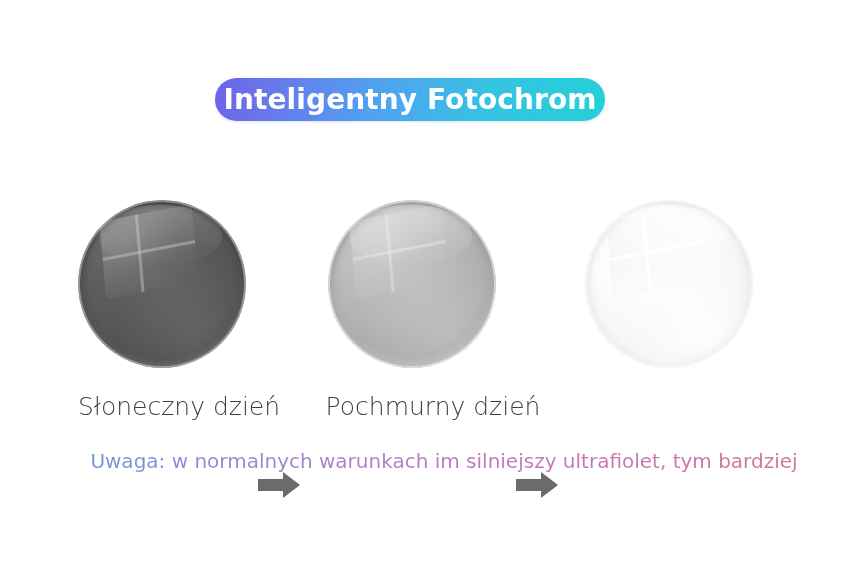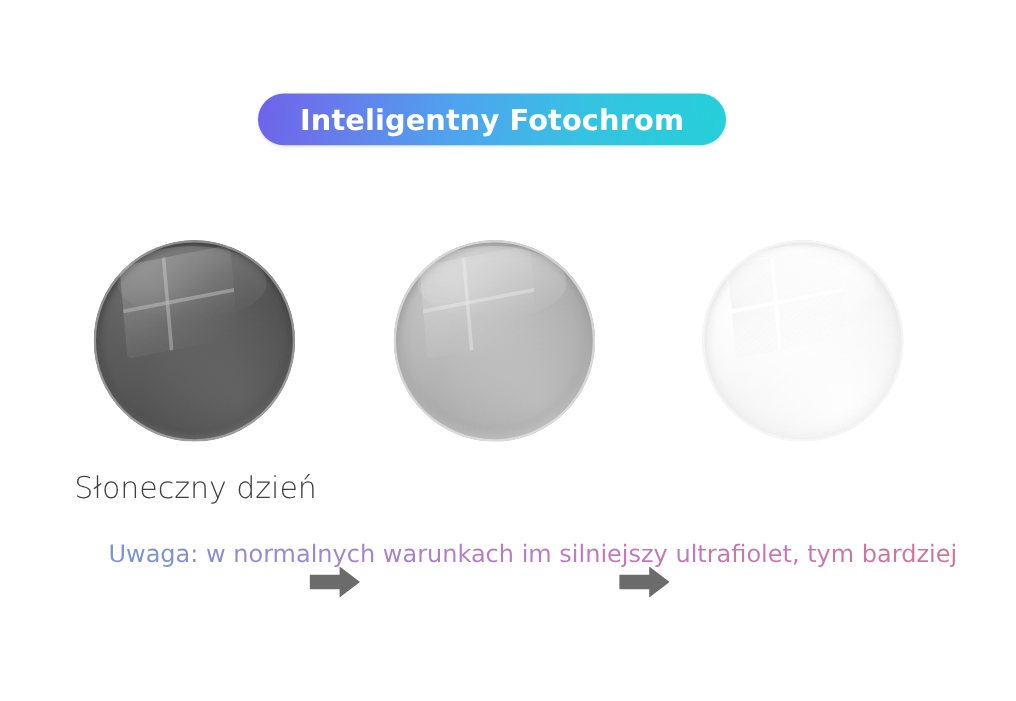--- a/index.html
+++ b/index.html
@@ -25,21 +25,21 @@
     height: 43px;
     border-radius: 22px;
     background: linear-gradient(100deg, #6d63e9 0%, #6a74ea 12%, #4fa3ef 42%, #35c3e2 70%, #25d0d9 100%);
     display: flex;
     align-items: center;
     justify-content: center;
     box-shadow: 0 1px 3px rgba(70,90,160,0.18);
   }
   #title-badge .badge-text {
     color: #ffffff;
-    font-size: 24px;
+    font-size: 28px;
     font-weight: bold;
     letter-spacing: 0.1px;
     white-space: nowrap;
   }
 
   
   #lens-row {
     position: absolute;
     left: 0;
     top: 200px;
@@ -174,21 +174,21 @@
     top: 272px;
     width: 42px;
     height: 26px;
   }
   #arrow-1 { left: 258px; }
   #arrow-2 { left: 516px; }
 
   
   #labels-row {
     position: absolute;
-    left: 0;
+    left: 16px;
     top: 392px;
     width: 750px;
     height: 36px;
   }
   .cond-label {
     position: absolute;
     font-size: 25px;
     font-weight: 300;
     color: #3f3f3f;
     white-space: nowrap;
@@ -277,17 +277,18 @@
       <div class="mullion-h"></div>
     </div>
     <div class="sheen"></div>
     <div class="rim"></div>
   </div>
 
 </div>
 
 <div id="labels-row">
   <div class="cond-label" id="label-sunny">Słoneczny dzień</div>
+  <div class="cond-label" id="label-cloudy">Pochmurny dzień</div>
 </div>
 
 <div id="caption">
   <span class="cap-line">Uwaga: w normalnych warunkach im silniejszy ultrafiolet, tym bardziej</span>
 </div>
 
 </body></html>

